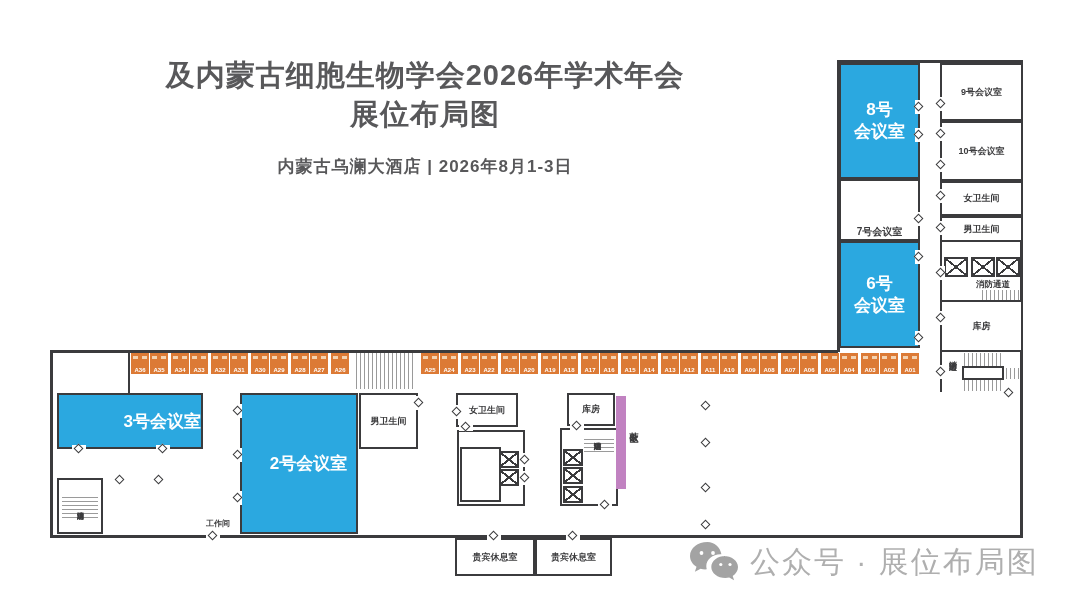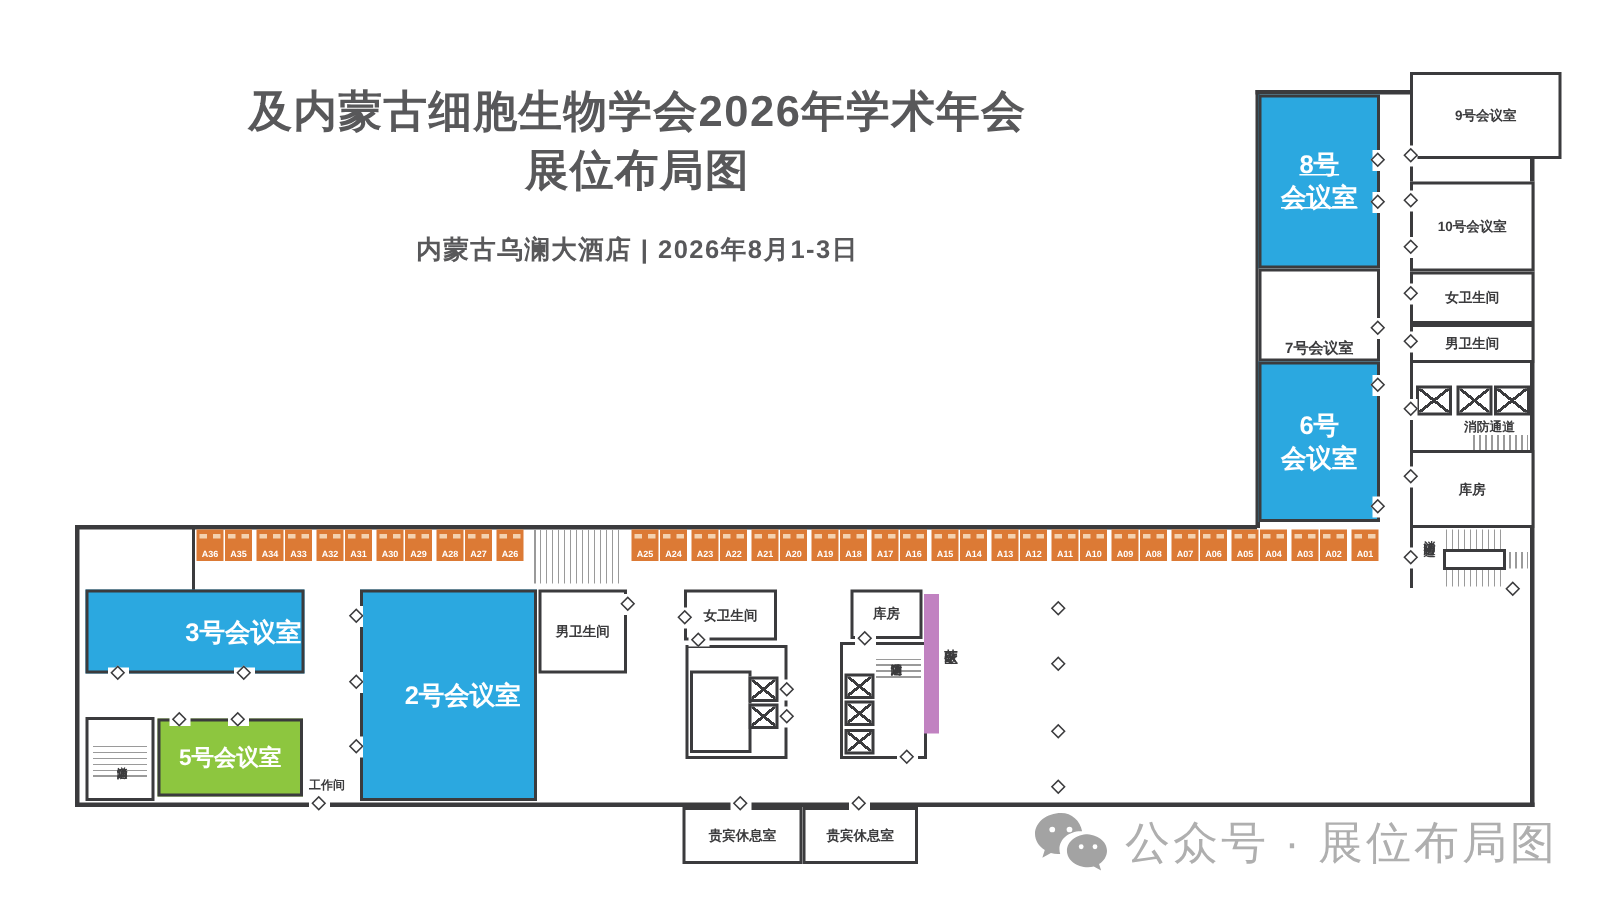--- a/index.html
+++ b/index.html
@@ -65,32 +65,32 @@
 
   <div class="wall" style="left:50px;top:350px;width:788px;height:3px;"></div>
   <div class="wall" style="left:50px;top:350px;width:3px;height:188px;"></div>
   <div class="wall" style="left:50px;top:535px;width:973px;height:3px;"></div>
   <div class="wall" style="left:128px;top:352px;width:2px;height:42px;"></div>
   <div class="wall" style="left:837px;top:60px;width:3px;height:292px;"></div>
   <div class="wall" style="left:837px;top:60px;width:186px;height:3px;"></div>
   <div class="wall" style="left:1020px;top:60px;width:3px;height:478px;"></div>
   <div class="wall" style="left:940px;top:60px;width:2px;height:332px;"></div>
 
-  <div class="room blue col" style="left:839px;top:63px;width:81px;height:116px;font-size:17px;text-decoration:underline;">
+  <div class="room blue col" style="left:839px;top:63px;width:81px;height:116px;font-size:17px;">
     <span>8号</span>
     <span>会议室</span>
   </div>
   <div class="room" style="left:839px;top:179px;width:81px;height:62px;font-size:10px;align-items:flex-end;">
     <span>7号会议室</span>
   </div>
   <div class="room blue col" style="left:839px;top:241px;width:81px;height:107px;font-size:17px;">
     <span>6号</span>
     <span>会议室</span>
   </div>
-  <div class="room" style="left:940px;top:48px;width:101px;height:58px;font-size:9px;">
+  <div class="room" style="left:940px;top:63px;width:83px;height:58px;font-size:9px;">
     <span>9号会议室</span>
   </div>
   <div class="room" style="left:940px;top:121px;width:83px;height:60px;font-size:9px;">
     <span>10号会议室</span>
   </div>
   <div class="room" style="left:940px;top:181px;width:83px;height:35px;font-size:9px;">
     <span>女卫生间</span>
   </div>
   <div class="room" style="left:940px;top:216px;width:83px;height:26px;font-size:9px;">
     <span>男卫生间</span>
@@ -107,23 +107,20 @@
   <div class="hatch-v" style="left:964px;top:353px;width:38px;height:38px;"></div>
   <div class="landing" style="left:962px;top:366px;width:42px;height:14px;"></div>
   <div class="hatch-v" style="left:1006px;top:368px;width:13px;height:11px;"></div>
 
   <div class="room blue" style="left:57px;top:393px;width:146px;height:56px;font-size:17px;justify-content:flex-end;">
     <span>3号会议室</span>
   </div>
   <div class="room" style="left:57px;top:478px;width:46px;height:56px;">
     <div class="hatch-h" style="left:3px;top:16px;width:36px;height:22px;"></div>
     <span class="vtext" style="position:relative;font-size:7px;letter-spacing:0;">消防通道</span>
-  </div>
-  <div class="room green" style="left:105px;top:479px;width:97px;height:52px;font-size:15px;">
-    <span>5号会议室</span>
   </div>
   <div class="plainlabel" style="left:196px;top:518px;width:44px;font-size:8px;">工作间</div>
   <div class="room blue" style="left:240px;top:393px;width:118px;height:141px;font-size:17px;padding-left:19px;">
     <span>2号会议室</span>
   </div>
 
   <div class="hatch-v" style="left:356px;top:353px;width:60px;height:36px;"></div>
 
   <div class="room" style="left:359px;top:393px;width:59px;height:56px;font-size:9px;">
     <span>男卫生间</span>

